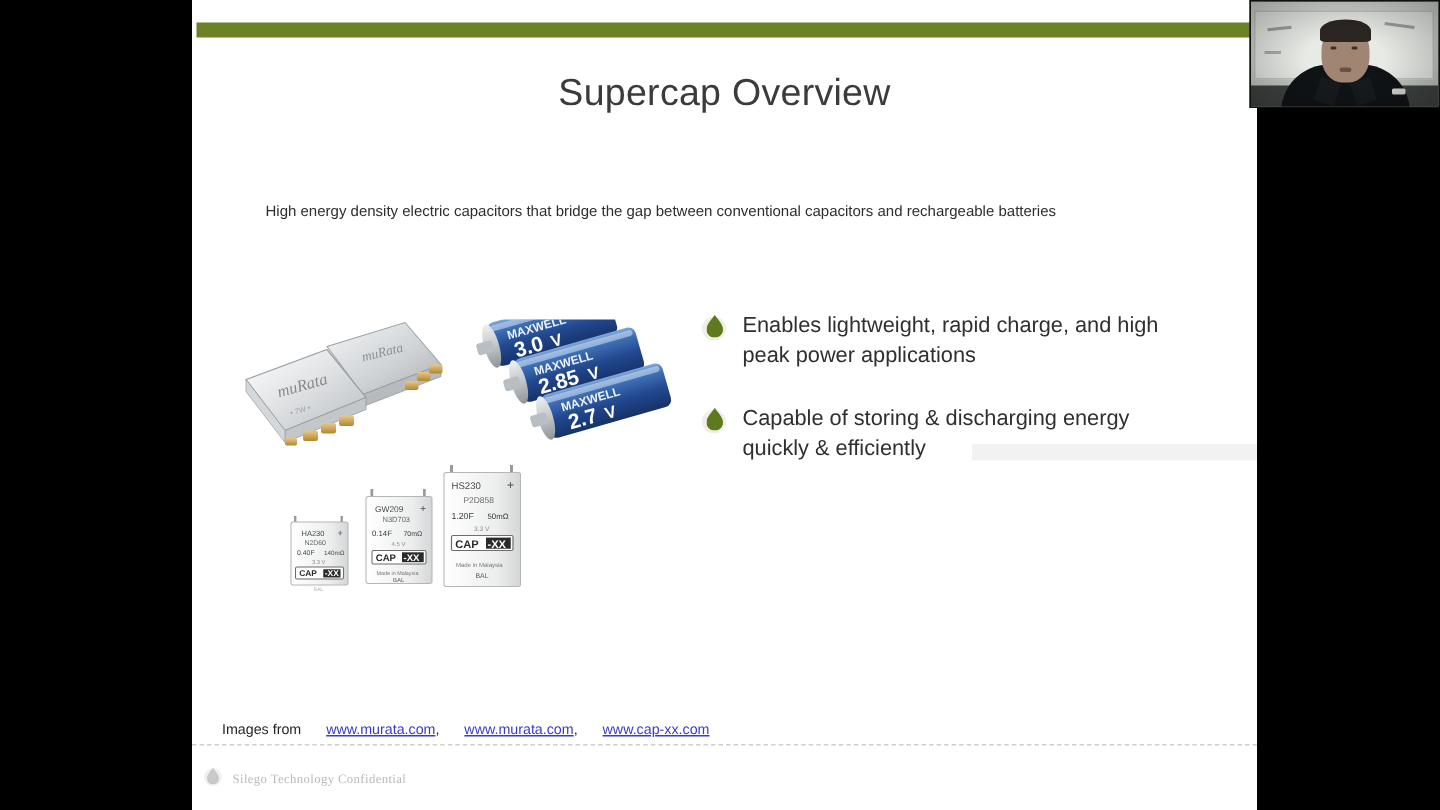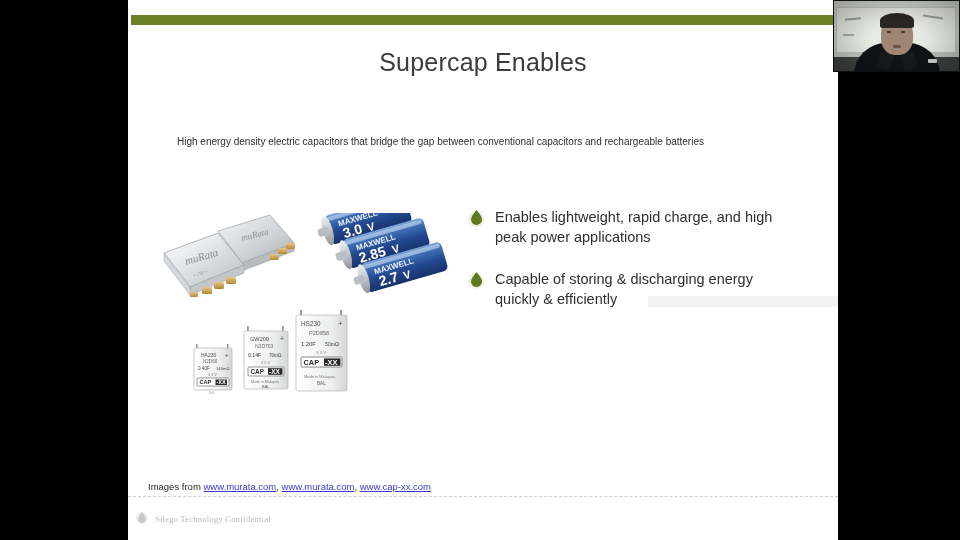--- a/index.html
+++ b/index.html
@@ -54,21 +54,21 @@
   .img-zone { position:absolute; left:20px; top:205px; width:320px; height:200px; }
 
   .murata-wrap { position:absolute; left:12px; top:8px; width:140px; height:98px; }
   .maxwell-wrap { position:absolute; left:158px; top:8px; width:160px; height:100px; }
   .capxx-wrap { position:absolute; left:40px; top:103px; width:165px; height:92px; }
 
   
   .img-credit {
     position:absolute; left:20px; top:481px; font-size:9.5px; color:#1f1f1f;
   }
-  .img-credit a { color:#3a3acc; text-decoration:underline; }
+  .img-credit a { color:#3a3acc; text-decoration:underline;margin-left:14px; }
 
   .dash-rule {
     position:absolute; left:0px; top:496px; width:710px; height:0;
     border-top:1px dashed #cfcfcf;
   }
 
   .confid {
     position:absolute; left:8px; top:512px; display:flex; align-items:center; gap:7px;
   }
   .confid .mark { width:12px; height:13px; position:relative; }
@@ -127,21 +127,21 @@
 </style>
 </head>
 <body>
 
 <div id="stage">
 
   <div id="slide">
 
     <div class="topbar"></div>
 
-    <div class="slide-title">Supercap Enables</div>
+    <div class="slide-title">Supercap Overview</div>
 
     <div class="lead">High energy density electric capacitors that bridge the gap between conventional capacitors and rechargeable batteries</div>
 
     <div class="faint-band"></div>
 
     <div class="bullets">
 
       <div class="bullet">
         <span class="bullet-marker">
           <span class="halo"></span>

